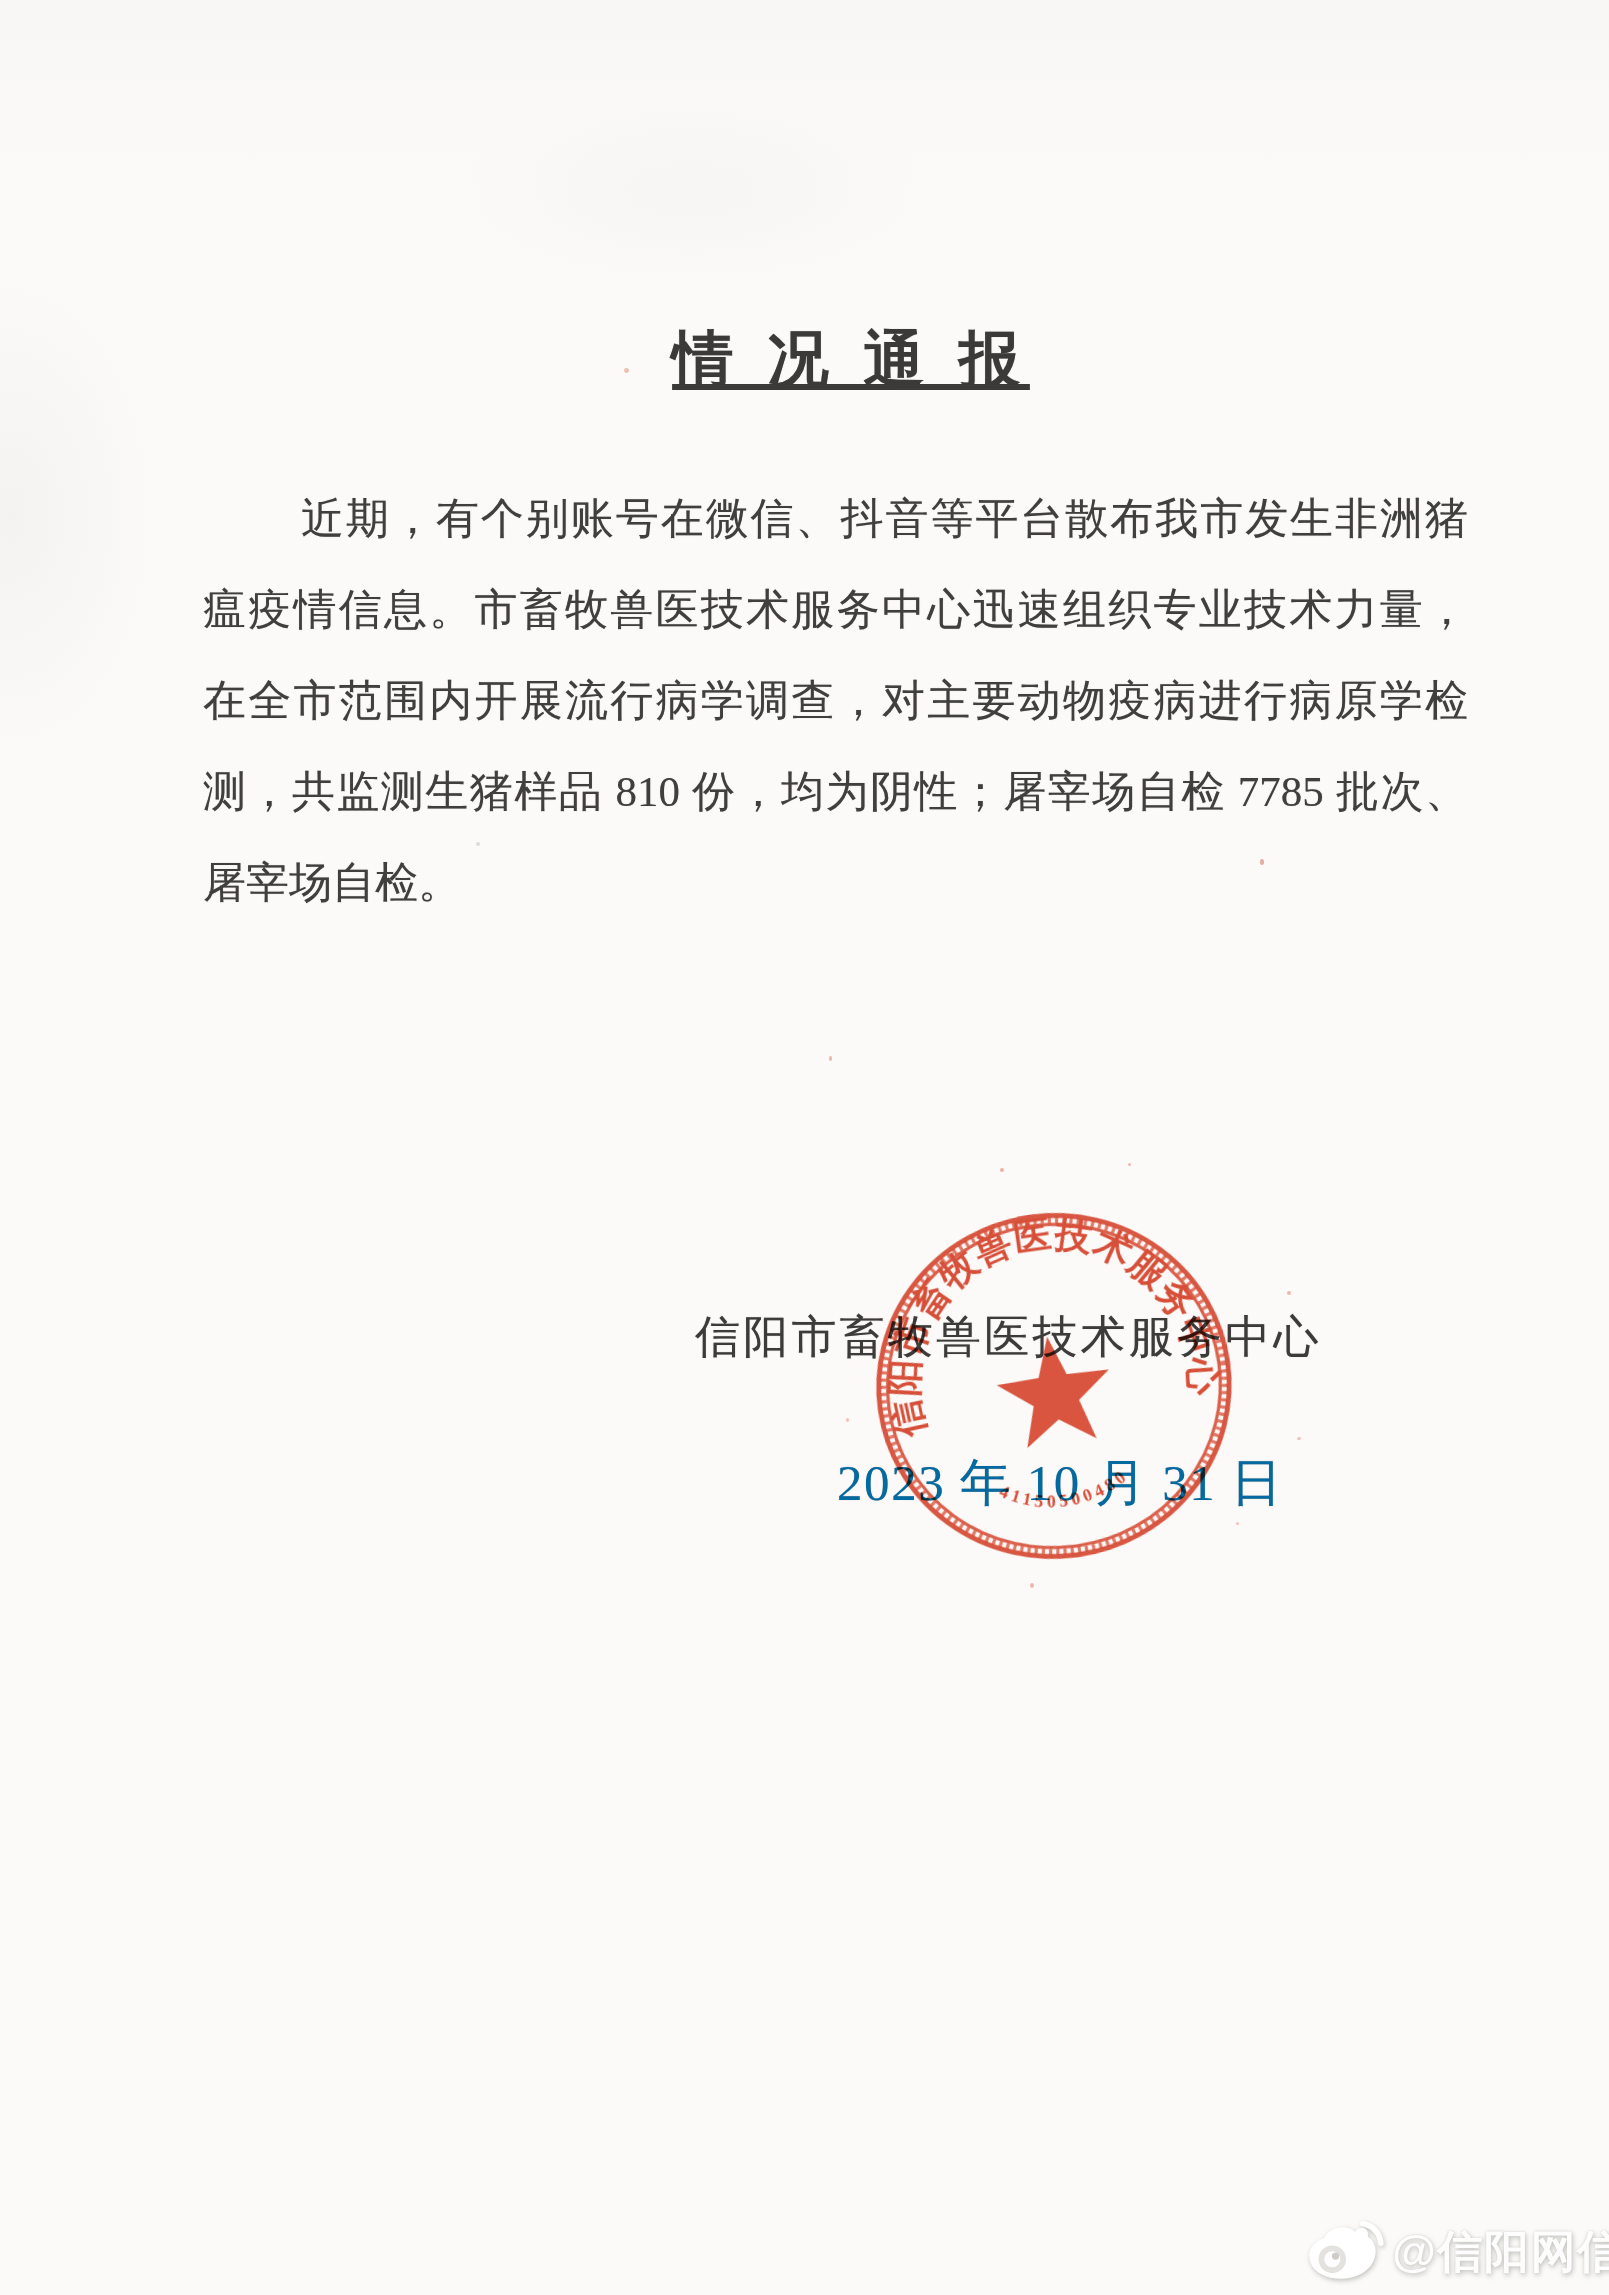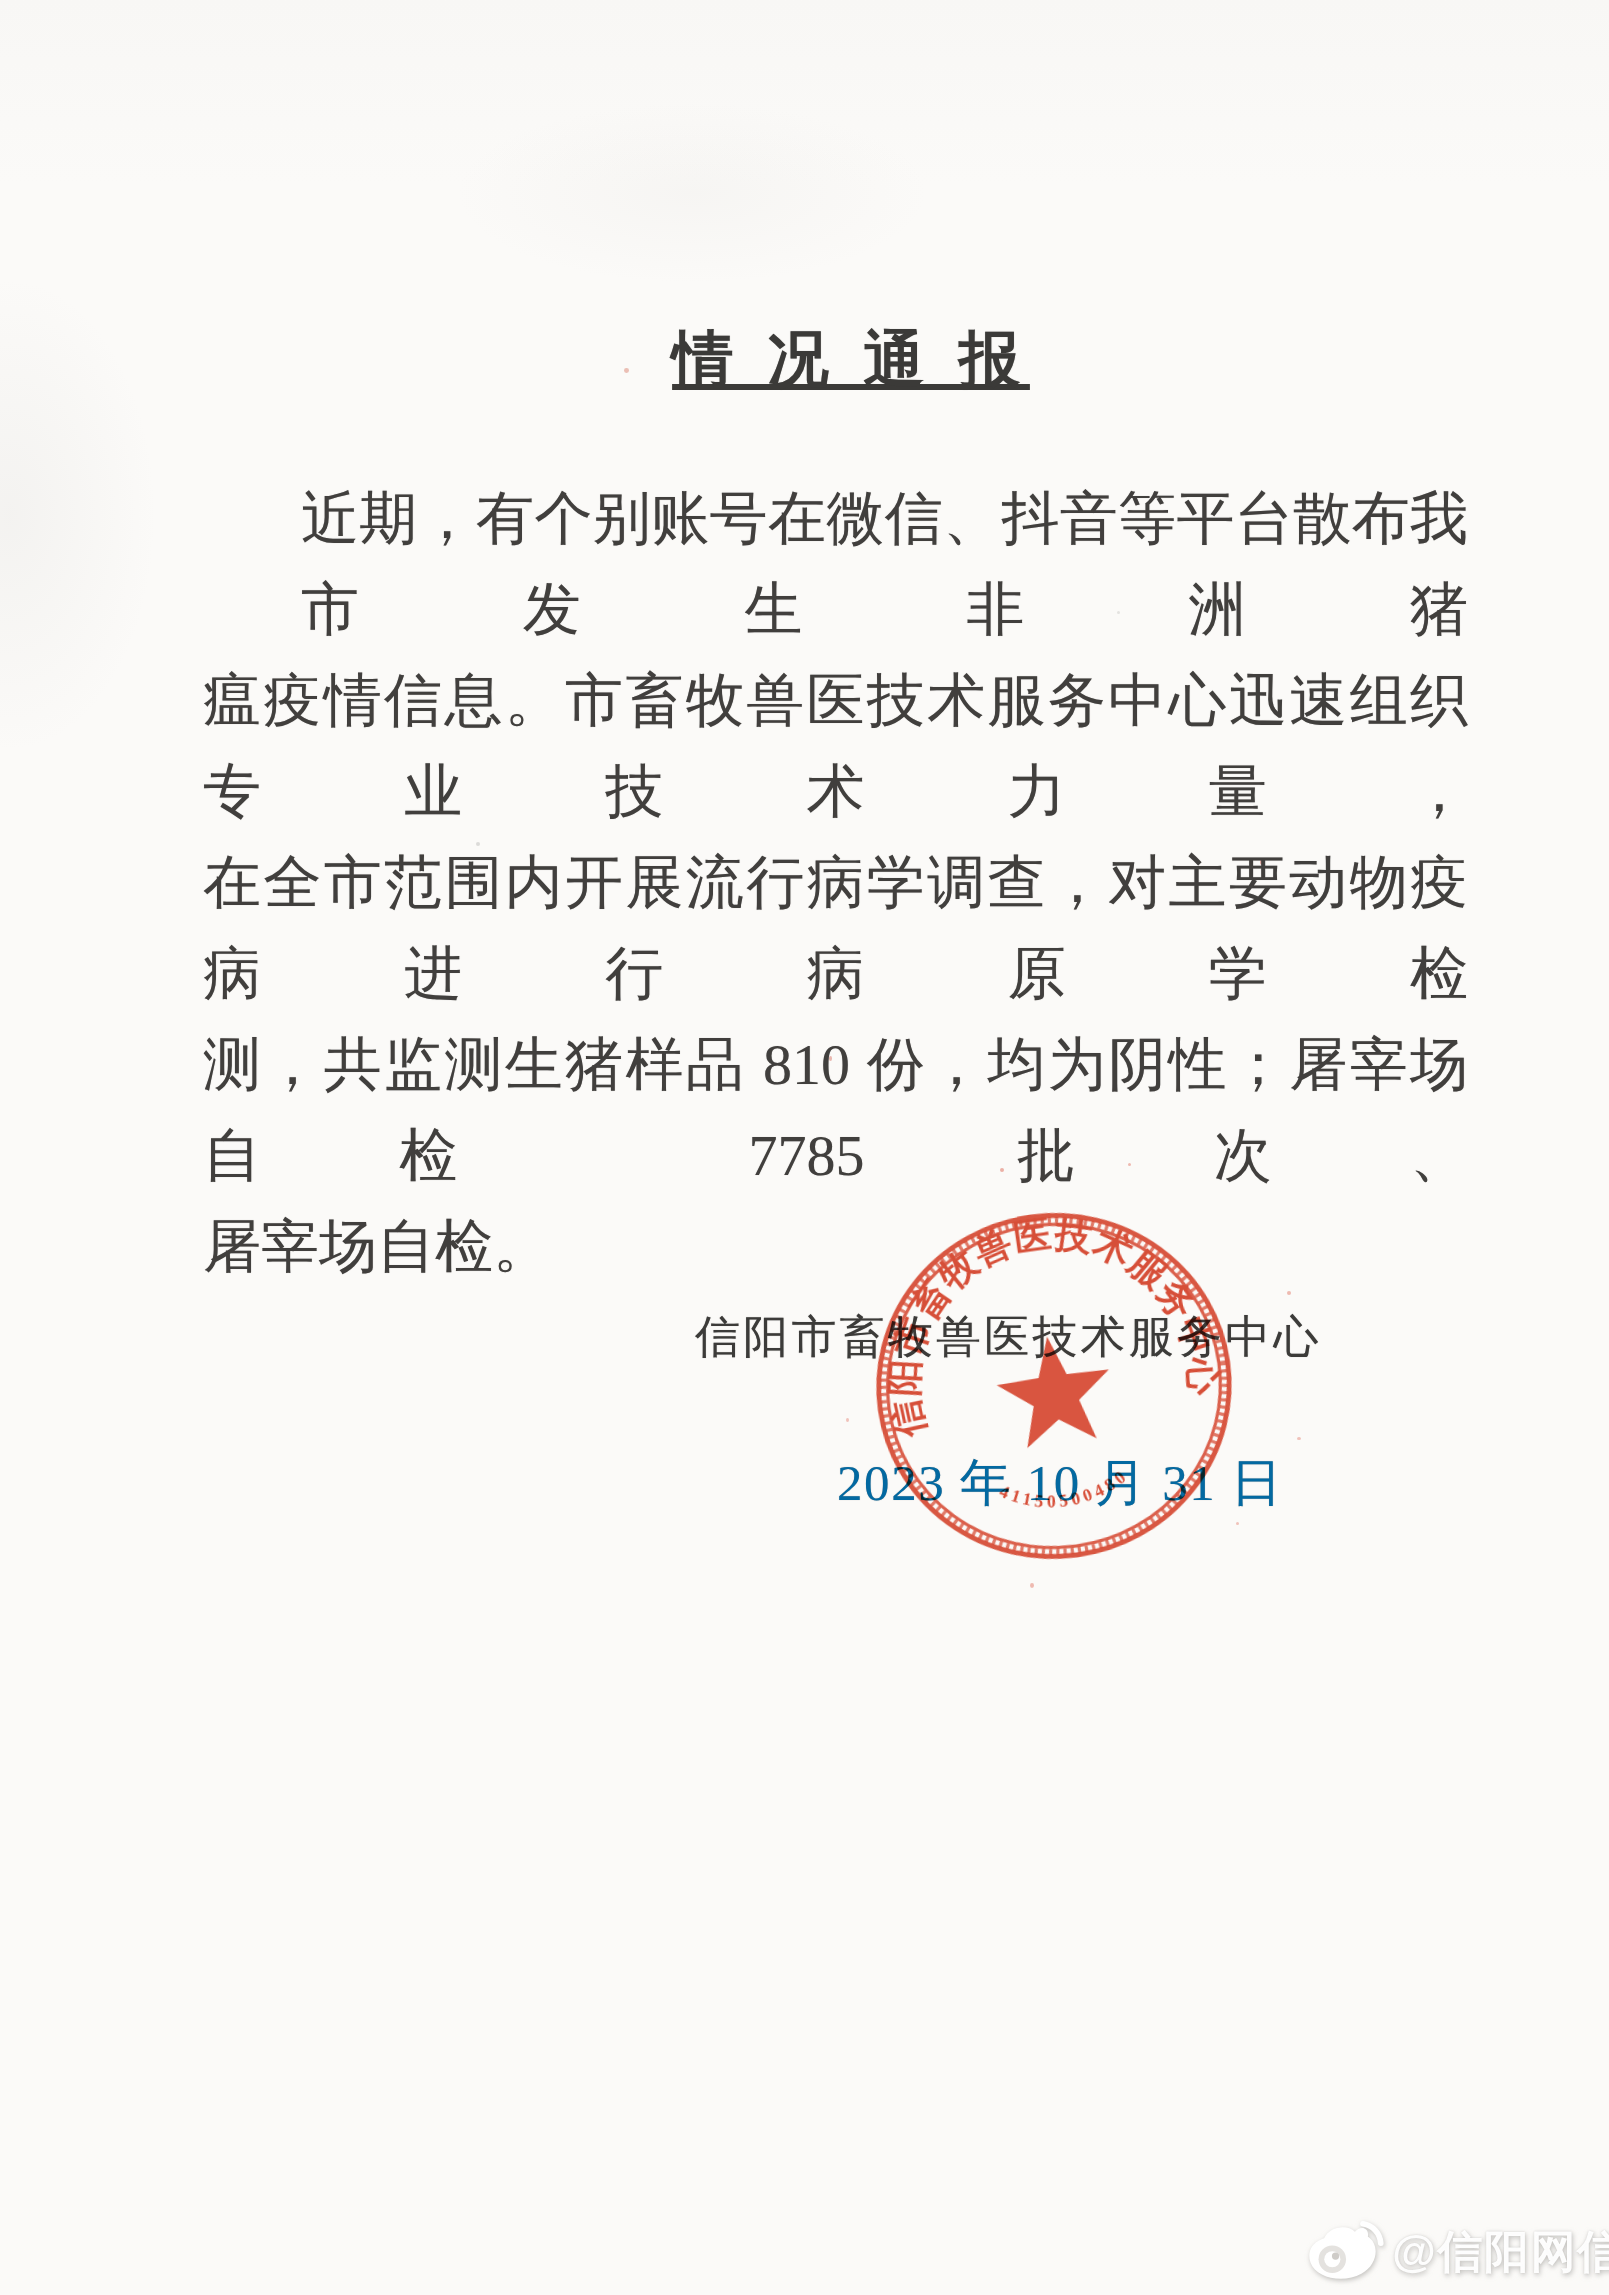--- a/index.html
+++ b/index.html
@@ -32,21 +32,21 @@
     font-size: 61px;
     font-weight: 700;
     letter-spacing: 9.7px;
     color: #3b3a38;
     text-shadow: 0 0 0.8px rgba(59,58,56,0.55);
     text-decoration: underline;
   }
   .body-text {
     position: absolute;
     left: 203px; top: 473px; width: 1265px;
-    font-size: 58px;
+    font-size: 43px;
     line-height: 91px;
     color: #413f3d;
     text-shadow: 0 0 0.8px rgba(65,63,61,0.45);
   }
   .body-line { text-align: justify; text-align-last: justify; }
   .body-line.first-line { padding-left: 98px; }
   .body-line.last-line { text-align: left; text-align-last: left; }
 
   .signature-line {
     position: absolute;

